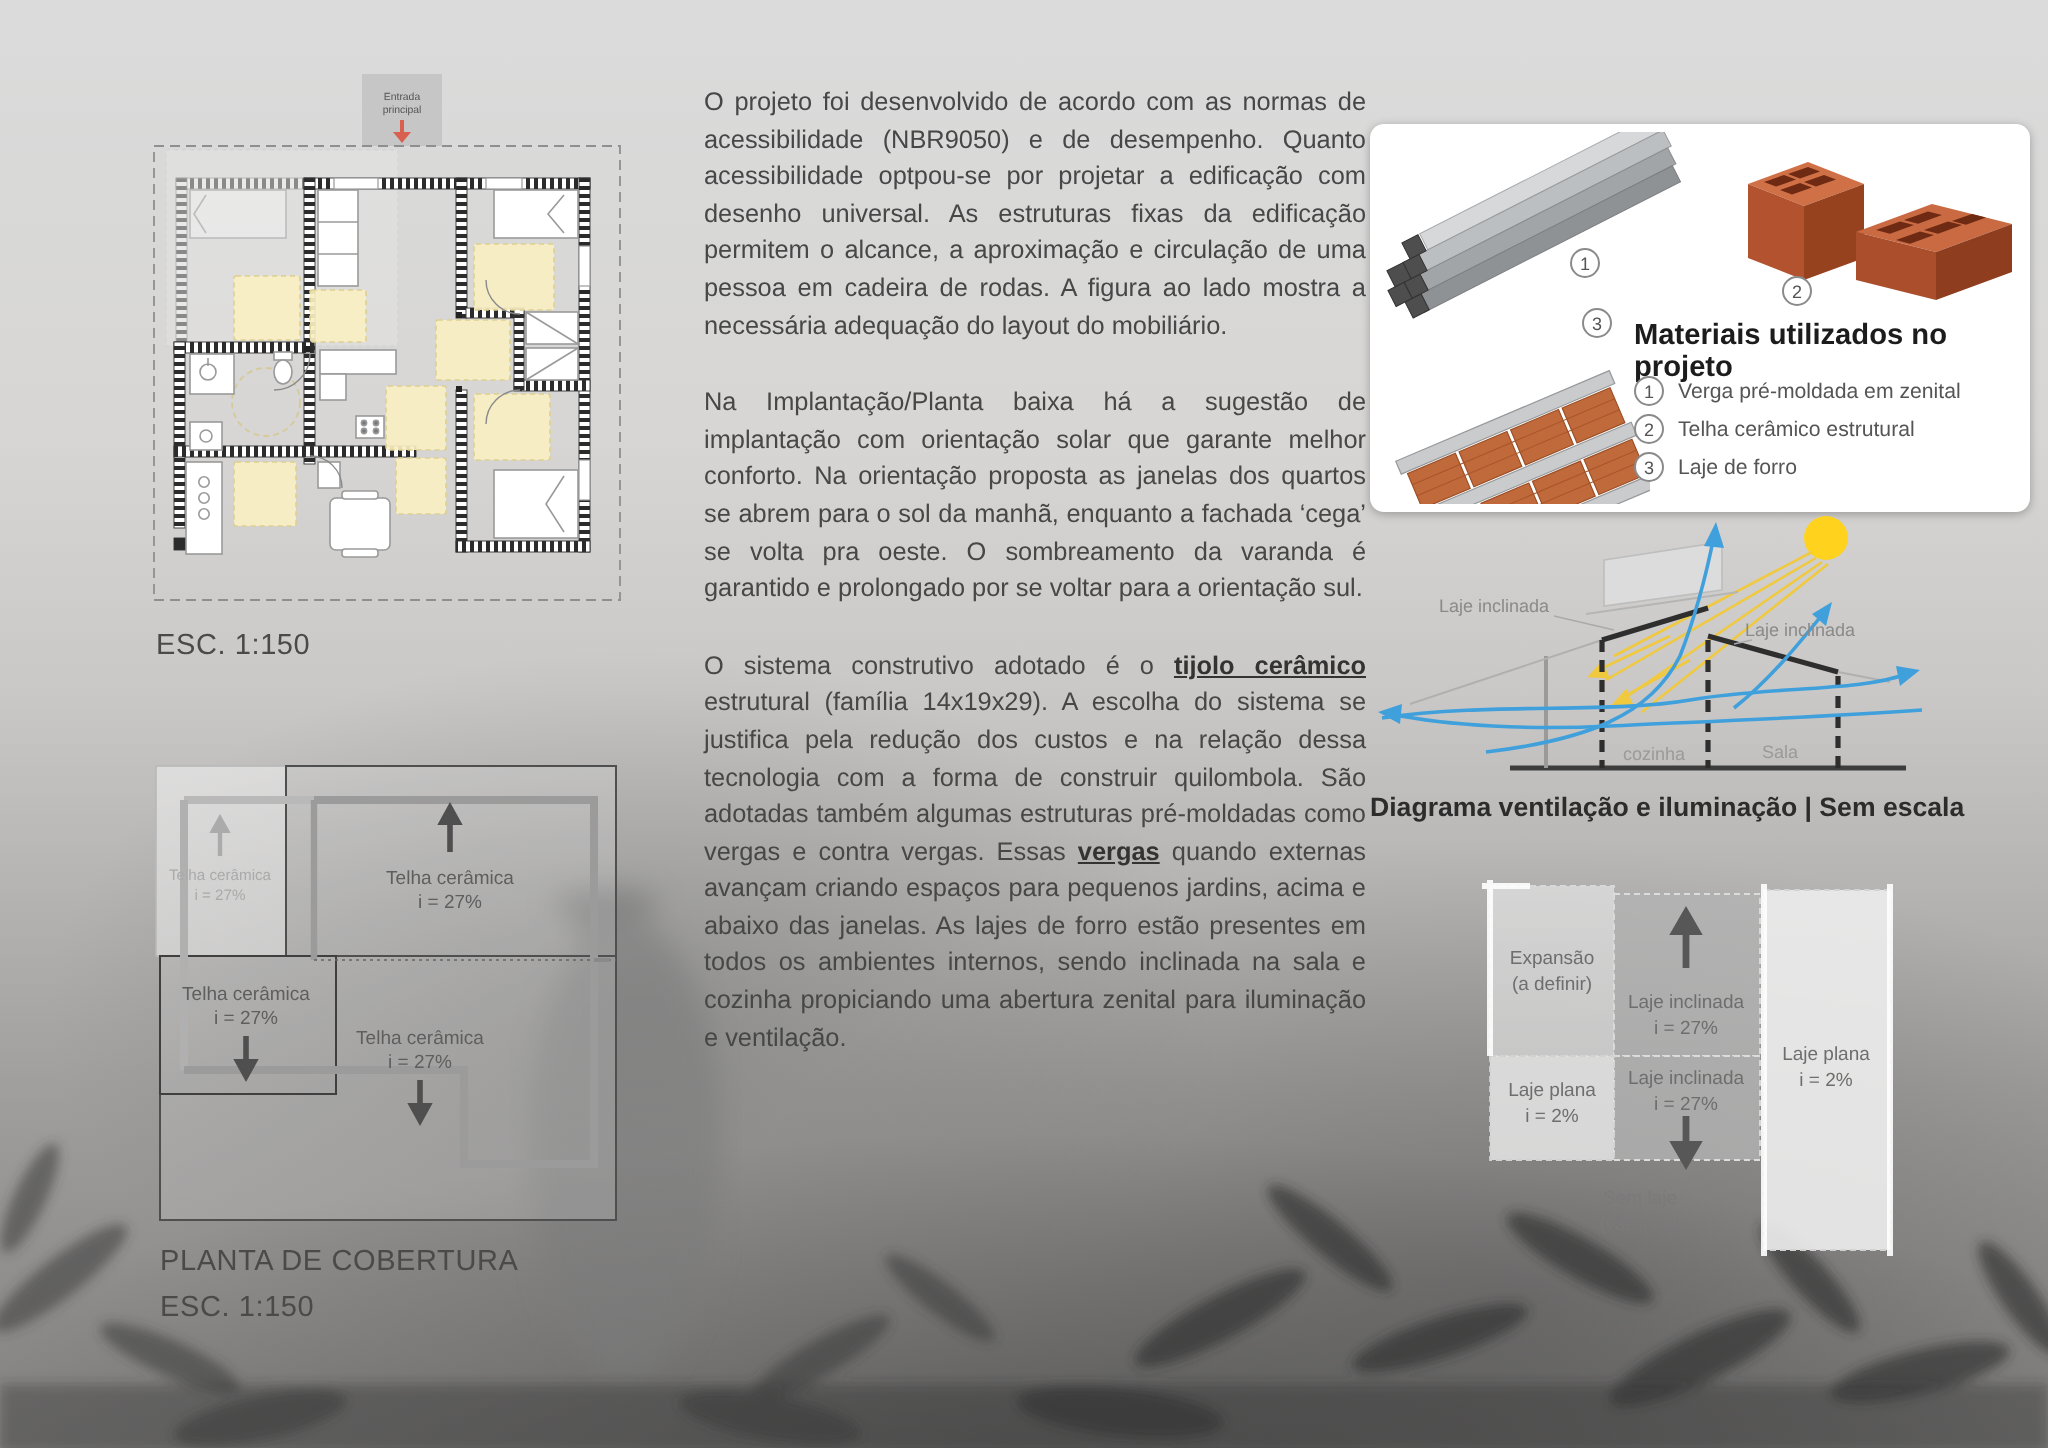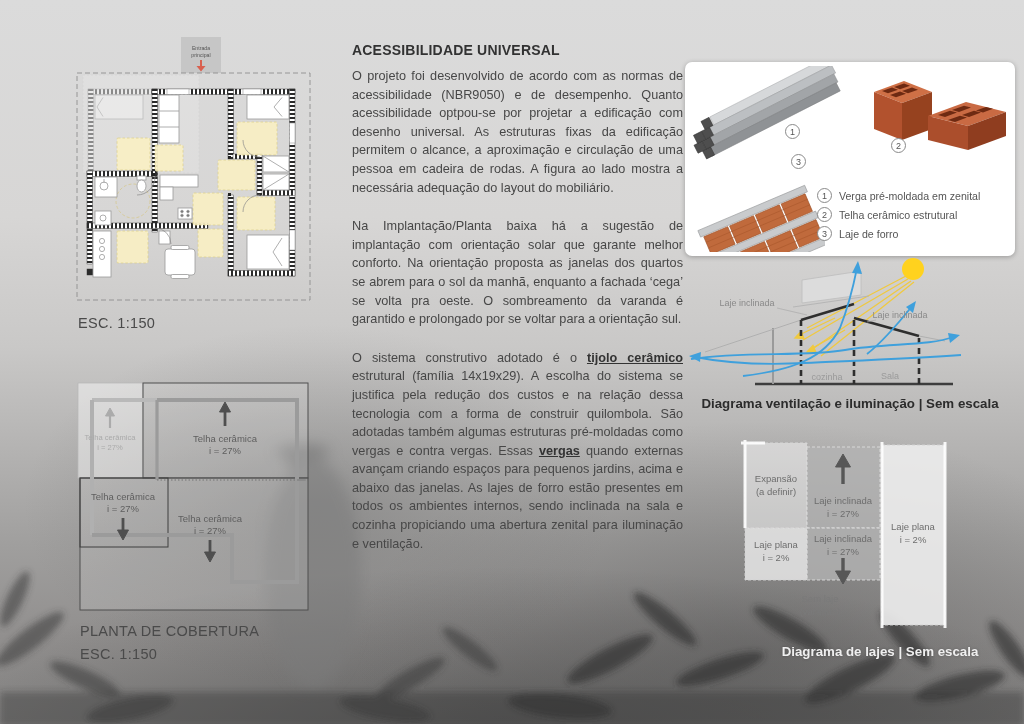--- a/index.html
+++ b/index.html
@@ -23,21 +23,21 @@
   .mat-card{left:685px;top:62px;width:330px;height:194px;background:#ffffff;border-radius:7px;
             box-shadow:0 1px 5px rgba(0,0,0,.28);}
   .mat-title{position:absolute;left:132px;top:98px;width:194px;font-size:14.6px;font-weight:bold;color:#1c1c1c;}
   .mat-legend{position:absolute;left:132px;top:126px;}
   .mat-row{display:flex;align-items:center;gap:7px;margin-bottom:4px;}
   .numcirc{display:inline-flex;align-items:center;justify-content:center;width:13px;height:13px;
            border:1px solid #8a8a8a;border-radius:50%;font-size:9px;color:#555;flex:0 0 auto;background:#fff;}
   .mat-label{font-size:10.6px;color:#555;}
   .fignum{position:absolute;}
   
-  .vent-caption{left:685px;top:396px;width:330px;text-align:center;font-size:13.3px;font-weight:bold;color:#2c2c2c;}
+  .vent-caption{left:685px;top:396px;width:330px;text-align:left;font-size:13.3px;font-weight:bold;color:#2c2c2c;}
   .slab-caption{left:735px;top:644px;width:290px;text-align:center;font-size:13.3px;font-weight:bold;color:#efefef;
                 text-shadow:0 0 3px rgba(0,0,0,.25);}
 </style>
 </head>
 <body>
 
 <div class="board">
 
   <svg class="abs" style="left:0;top:424px;" width="1024" height="300" viewBox="0 0 1024 300">
     <defs>
@@ -265,21 +265,20 @@
     </g>
   </svg>
 
   <div class="abs plan-caption" style="left:80px;top:620px;">
     <div>PLANTA DE COBERTURA</div>
     <div>ESC. 1:150</div>
   </div>
 
   <div class="abs text-col">
     <article>
-      <h3 class="sec-title">ACESSIBILIDADE UNIVERSAL</h3>
       <p class="sec-body">O projeto foi desenvolvido de acordo com as normas de acessibilidade (NBR9050) e de desempenho. Quanto acessibilidade optpou-se por projetar a edificação com desenho universal. As estruturas fixas da edificação permitem o alcance, a aproximação e circulação de uma pessoa em cadeira de rodas. A figura ao lado mostra a necessária adequação do layout do mobiliário.</p>
     </article>
     <article>
       <p class="sec-body">Na Implantação/Planta baixa há a sugestão de implantação com orientação solar que garante melhor conforto. Na orientação proposta as janelas dos quartos se abrem para o sol da manhã, enquanto a fachada ‘cega’ se volta pra oeste. O sombreamento da varanda é garantido e prolongado por se voltar para a orientação sul.</p>
     </article>
     <article>
       <p class="sec-body"><span>O sistema construtivo adotado é o </span><b>tijolo cerâmico</b><span> estrutural (família 14x19x29). A escolha do sistema se justifica pela redução dos custos e na relação dessa tecnologia com a forma de construir quilombola. São adotadas também algumas estruturas pré-moldadas como vergas e contra vergas. Essas </span><b>vergas</b><span> quando externas avançam criando  espaços para pequenos jardins, acima e abaixo das janelas. As lajes de forro estão presentes em todos os ambientes internos, sendo inclinada na sala e cozinha propiciando uma abertura zenital para iluminação e ventilação.</span></p>
     </article>
   </div>
 
@@ -349,20 +348,21 @@
           <line x1="3" y1="34" x2="113" y2="34"></line>
             <line x1="3" y1="40" x2="113" y2="40"></line>
         </g>
       </g>
     </svg>
 
     <span class="numcirc fignum" style="left:100px;top:62px;">1</span>
     <span class="numcirc fignum" style="left:206px;top:76px;">2</span>
     <span class="numcirc fignum" style="left:106px;top:92px;">3</span>
 
+    <div class="mat-title">Materiais utilizados no projeto</div>
     <div class="mat-legend">
       <div class="mat-row">
         <span class="numcirc">1</span>
         <span class="mat-label">Verga pré-moldada em zenital</span>
       </div>
       <div class="mat-row">
         <span class="numcirc">2</span>
         <span class="mat-label">Telha cerâmico estrutural</span>
       </div>
       <div class="mat-row">
@@ -462,15 +462,14 @@
       <text x="178" y="98">Laje plana</text>
       <text x="178" y="111">i = 2%</text>
       <text x="108" y="110">Laje inclinada</text>
       <text x="108" y="123">i = 27%</text>
       <text x="41" y="116">Laje plana</text>
       <text x="41" y="129">i = 2%</text>
       <text x="85" y="170" fill="#7a7a7a">Sem laje</text>
       <text x="85" y="183" fill="#7a7a7a">(varanda)</text>
     </g>
   </svg>
-  <div class="abs slab-caption">Diagrama de lajes | Sem escala</div>
 
 </div>
 
 </body></html>

